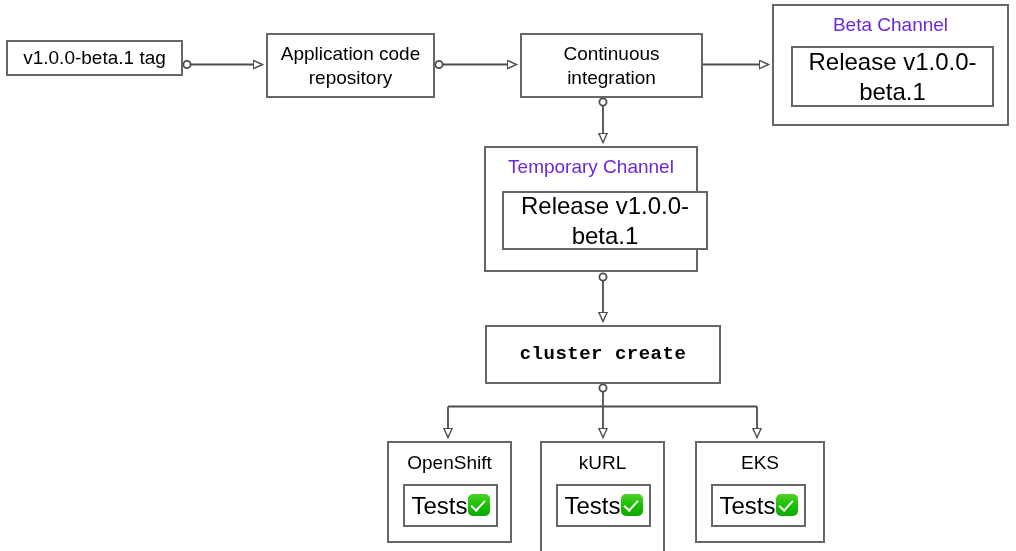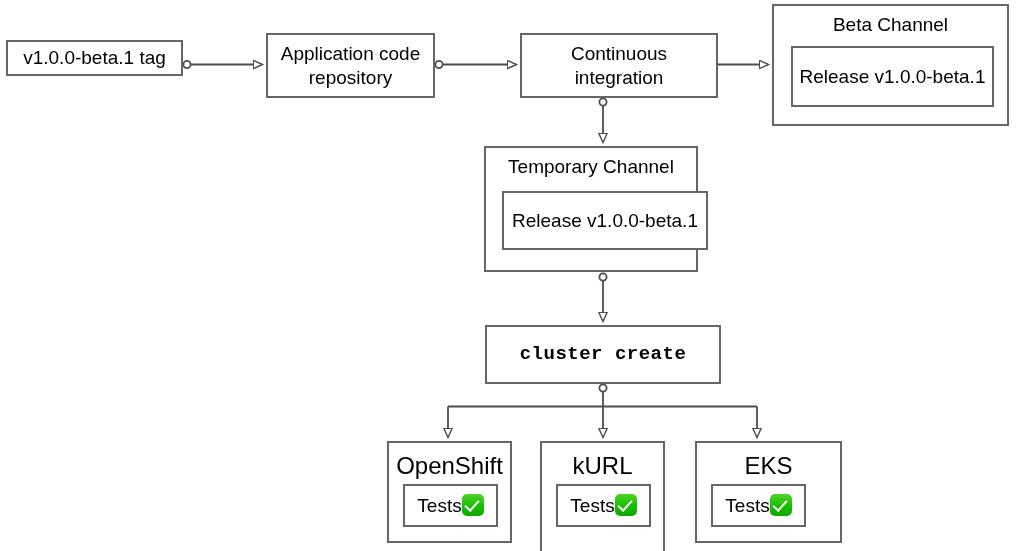--- a/index.html
+++ b/index.html
@@ -43,46 +43,46 @@
     display: block;
     padding: 0;
   }
   .container-title {
     position: absolute;
     left: 0;
     right: 0;
     top: 7px;
     text-align: center;
     font-size: 19px;
-    color: #000000;
+    color: #6d28d9;
   }
   .inner-box {
     position: absolute;
     box-sizing: border-box;
     background: #ffffff;
     border: 2px solid #666666;
     display: flex;
     align-items: center;
     justify-content: center;
-    font-size: 19px;
+    font-size: 24px;
     color: #000000;
   }
   .mono {
     font-family: "Liberation Mono", "DejaVu Sans Mono", monospace;
     font-weight: bold;
     font-size: 19px;
     letter-spacing: 0.5px;
   }
   .leaf-title {
     position: absolute;
     left: 0;
     right: 0;
     top: 8px;
     text-align: center;
-    font-size: 24px;
+    font-size: 19px;
   }
   .tests-row {
     display: flex;
     align-items: center;
     justify-content: center;
   }
   .check-badge {
     display: inline-block;
     width: 22px;
     height: 22px;
@@ -145,21 +145,21 @@
   </svg>
 
   <div class="node" style="left:6px; top:40px; width:177px; height:36px;">
     <span>v1.0.0-beta.1 tag</span>
   </div>
 
   <div class="node" style="left:266px; top:33px; width:169px; height:65px; padding:0 0;">
     <span>Application code repository</span>
   </div>
 
-  <div class="node" style="left:520px; top:33px; width:198px; height:65px; padding:8px 10px;">
+  <div class="node" style="left:520px; top:33px; width:183px; height:65px; padding:8px 10px;">
     <span>Continuous integration</span>
   </div>
 
   <div class="node container" style="left:772px; top:4px; width:237px; height:122px;">
     <div class="container-title">Beta Channel</div>
     <div class="inner-box" style="left:17px; top:40px; width:203px; height:61px;">
       <span>Release v1.0.0-beta.1</span>
     </div>
   </div>
 
@@ -187,21 +187,21 @@
   <div class="node container" style="left:540px; top:441px; width:125px; height:114px;">
     <div class="leaf-title">kURL</div>
     <div class="inner-box" style="left:14px; top:41px; width:95px; height:43px;">
       <span class="tests-row">
         <span>Tests</span>
         <span class="check-badge"></span>
       </span>
     </div>
   </div>
 
-  <div class="node container" style="left:695px; top:441px; width:147px; height:102px;padding-left:44px;">
+  <div class="node container" style="left:695px; top:441px; width:130px; height:102px;padding-left:44px;">
     <div class="leaf-title">EKS</div>
     <div class="inner-box" style="left:14px; top:41px; width:95px; height:43px;">
       <span class="tests-row">
         <span>Tests</span>
         <span class="check-badge"></span>
       </span>
     </div>
   </div>
 
 </div>

